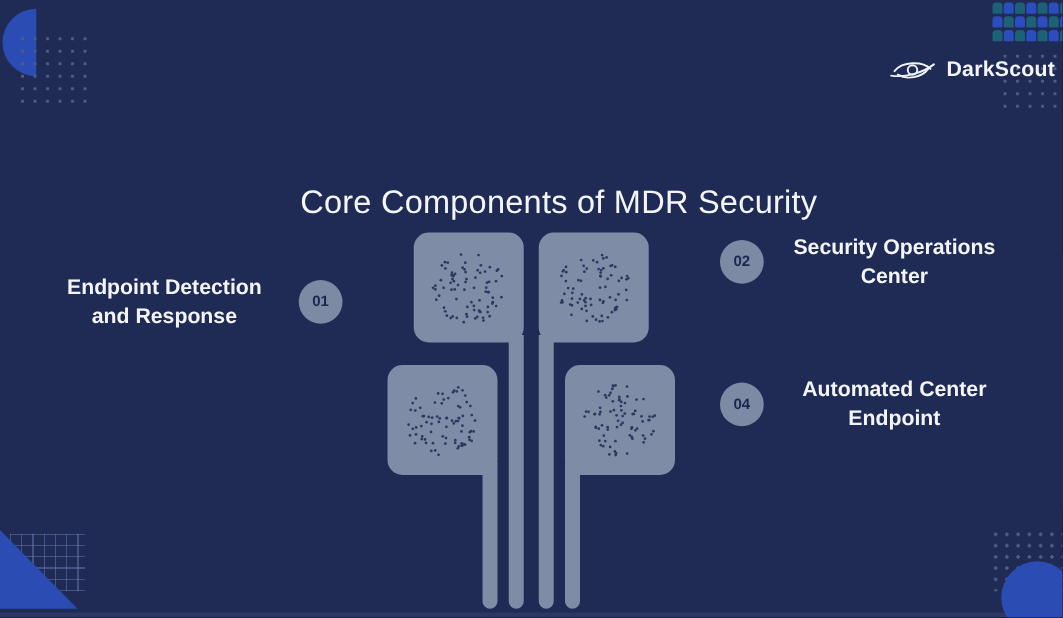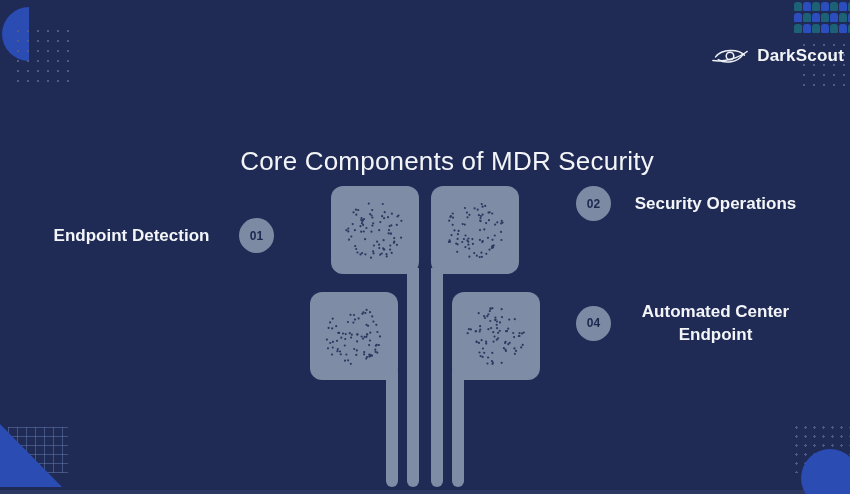--- a/index.html
+++ b/index.html
@@ -115,28 +115,30 @@
       </svg>
     </span>
     <span class="logo-text">DarkScout</span>
   </div>
 
   <div class="title">Core Components of MDR Security</div>
 
   <div class="comp" id="comp1">
     <div class="comp-text">
       <div>Endpoint Detection</div>
+      <div>and Response</div>
     </div>
     <div class="badge">01</div>
   </div>
 
   <div class="comp" id="comp2">
     <div class="badge">02</div>
     <div class="comp-text">
       <div>Security Operations</div>
+      <div>Center</div>
     </div>
   </div>
 
 
   <div class="comp" id="comp4">
     <div class="badge">04</div>
     <div class="comp-text">
       <div>Automated Center</div>
       <div>Endpoint</div>
     </div>

